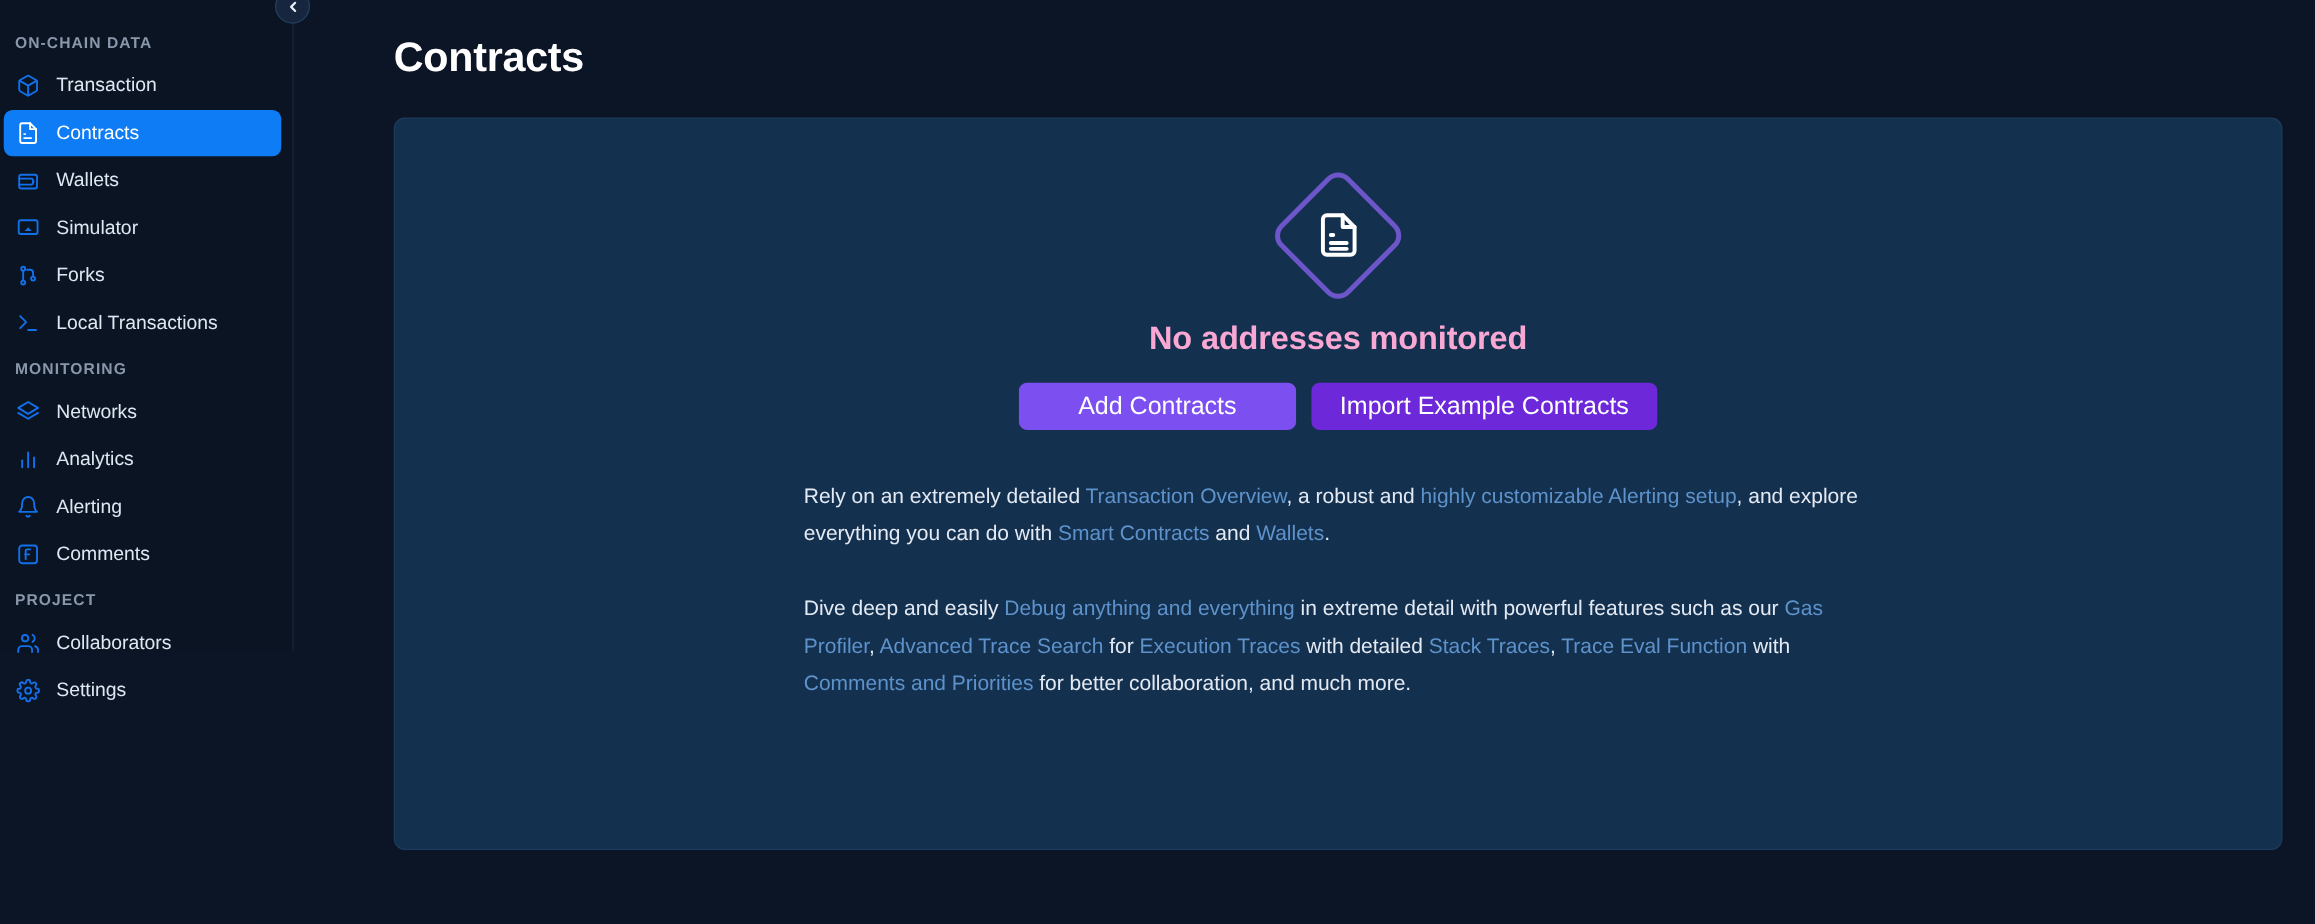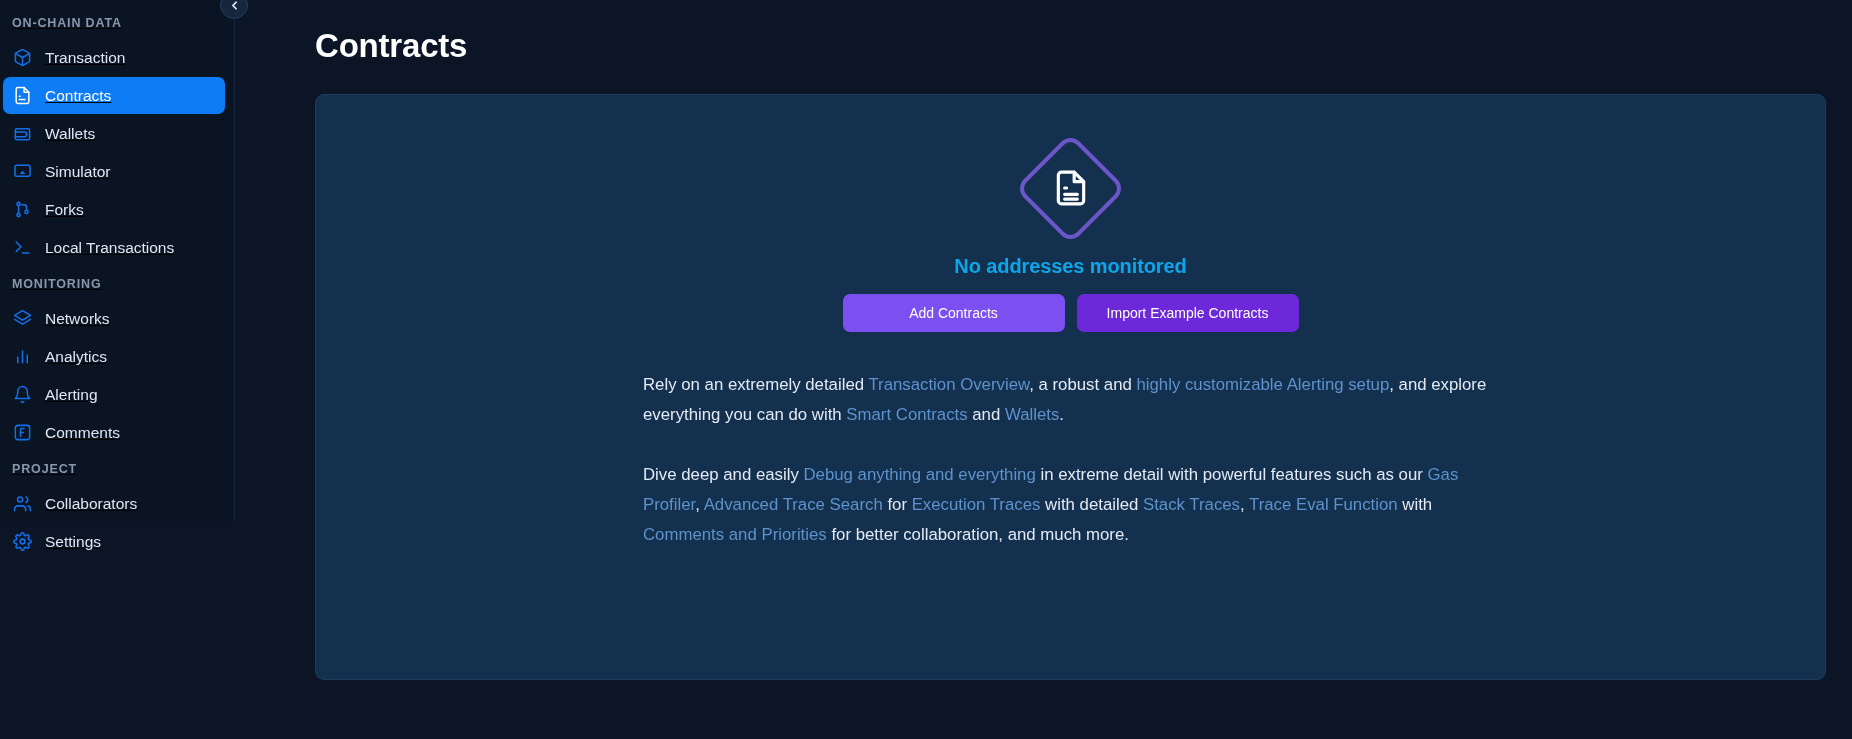--- a/index.html
+++ b/index.html
@@ -19,23 +19,22 @@
   }
 
   
   .sidebar {
     position: relative;
     width: 235px;
     min-width: 235px;
     height: 521px;
     background: #0a1423;
     border-right: 1px solid #16263d;
-    padding-top: 9px;
+    padding-top: 20px;
     flex-shrink: 0;
-    text-decoration: underline;
   }
   .collapse-btn {
     position: absolute;
     top: -9px;
     right: -14px;
     width: 28px;
     height: 28px;
     border-radius: 50%;
     background: #16263f;
     border: 1px solid #24405f;
@@ -135,44 +134,44 @@
     transform: rotate(45deg);
   }
   .badge .doc-icon {
     position: relative;
     color: #ffffff;
     display: flex;
   }
   .badge .doc-icon svg { display: block; }
 
   .empty-title {
-    font-size: 20px;
+    font-size: 26px;
     font-weight: bold;
-    color: #0ea5e9;
+    color: #f9a8d4;
+    margin-bottom: 20px;
     letter-spacing: -0.1px;
   }
 
   .btn-row {
     display: flex;
     gap: 12px;
     margin-bottom: 38px;
   }
   .btn {
     height: 38px;
     border-radius: 7px;
     display: flex;
     align-items: center;
     justify-content: center;
-    font-size: 14px;
+    font-size: 20px;
     color: #ffffff;
     cursor: pointer;
     border: 1px solid transparent;
     padding: 0 22px;
     white-space: nowrap;
-    margin-top: 16px;
   }
   .btn.primary { background: #7c4ff0; min-width: 222px; }
   .btn.outline { background: #2a2a58; border-color: #5c4fae; min-width: 222px; }
   .btn.blue    { background: #6d28d9; min-width: 222px; }
 
   .para {
     width: 855px;
     text-align: left;
     font-size: 16.8px;
     line-height: 30px;

